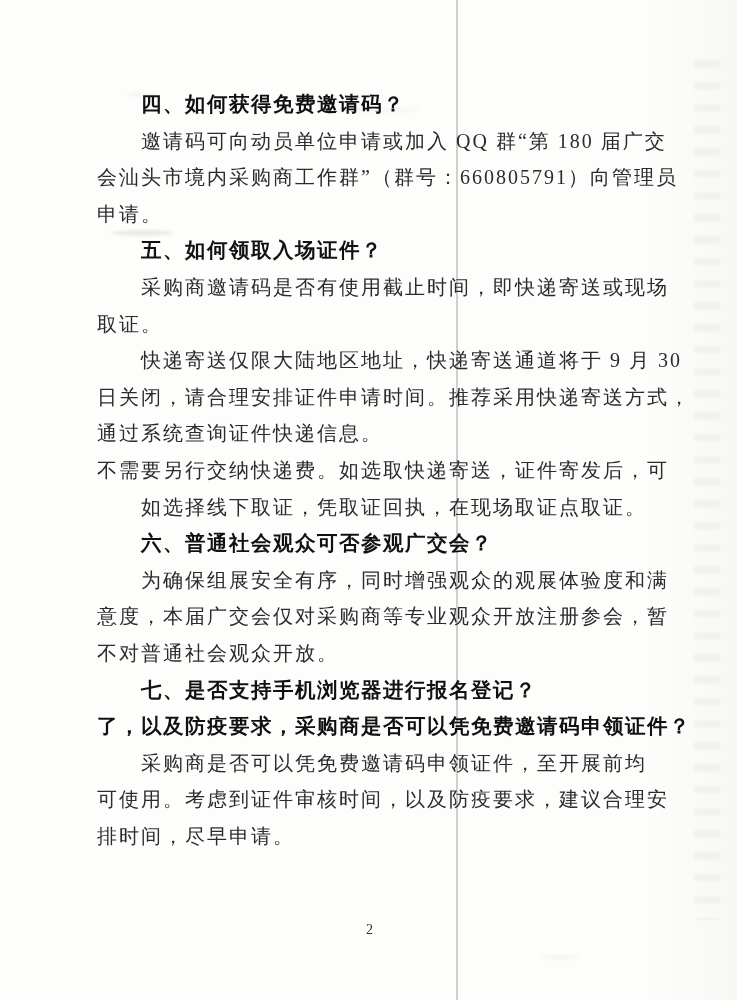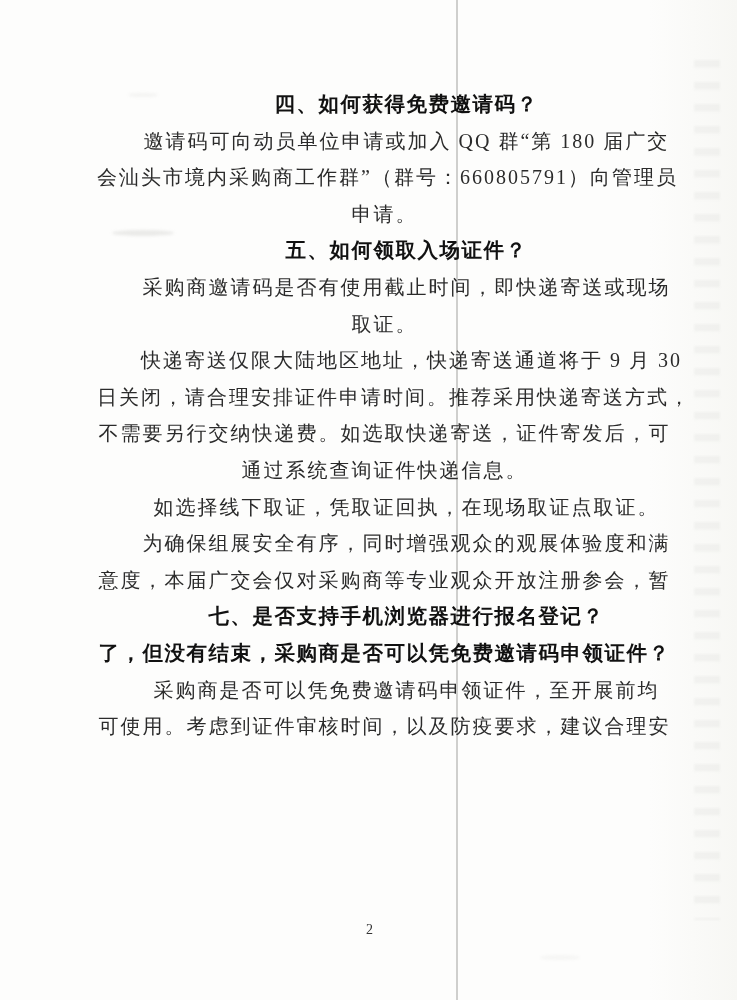--- a/index.html
+++ b/index.html
@@ -64,21 +64,20 @@
     width: 575px;
   }
   .line {
     height: 36.6px;
     line-height: 36.6px;
     white-space: nowrap;
     color: #2b2b2b;
     font-size: 20px;
     letter-spacing: 2px;
     font-family: "Liberation Serif", serif;
-    text-align: center;
   }
   .line.indent {
     padding-left: 44px;
   }
   .line.heading {
     font-family: "Liberation Sans", sans-serif;
     font-weight: bold;
     color: #111;
     letter-spacing: 1.5px;
     font-size: 20.5px;
@@ -109,25 +108,28 @@
   <div class="text-block">
       <div class="line heading indent">四、如何获得免费邀请码？</div>
       <div class="line indent">邀请码可向动员单位申请或加入 QQ 群“第 180 届广交</div>
       <div class="line">会汕头市境内采购商工作群”（群号：660805791）向管理员</div>
       <div class="line">申请。</div>
       <div class="line heading indent">五、如何领取入场证件？</div>
       <div class="line indent">采购商邀请码是否有使用截止时间，即快递寄送或现场</div>
       <div class="line">取证。</div>
       <div class="line indent">快递寄送仅限大陆地区地址，快递寄送通道将于 9 月 30</div>
       <div class="line">日关闭，请合理安排证件申请时间。推荐采用快递寄送方式，</div>
+      <div class="line">通过系统查询证件快递信息。</div>
       <div class="line">不需要另行交纳快递费。如选取快递寄送，证件寄发后，可</div>
-      <div class="line">通过系统查询证件快递信息。</div>
       <div class="line indent">如选择线下取证，凭取证回执，在现场取证点取证。</div>
+      <div class="line heading indent">六、普通社会观众可否参观广交会？</div>
       <div class="line indent">为确保组展安全有序，同时增强观众的观展体验度和满</div>
       <div class="line">意度，本届广交会仅对采购商等专业观众开放注册参会，暂</div>
+      <div class="line">不对普通社会观众开放。</div>
       <div class="line heading indent">七、是否支持手机浏览器进行报名登记？</div>
-      <div class="line heading">了，但没有结束，采购商是否可以凭免费邀请码申领证件？</div>
+      <div class="line heading">了，以及防疫要求，采购商是否可以凭免费邀请码申领证件？</div>
       <div class="line indent">采购商是否可以凭免费邀请码申领证件，至开展前均</div>
       <div class="line">可使用。考虑到证件审核时间，以及防疫要求，建议合理安</div>
+      <div class="line">排时间，尽早申请。</div>
     </div>
 
   <div class="page-number">2</div>
 </div>
 
 </body></html>

